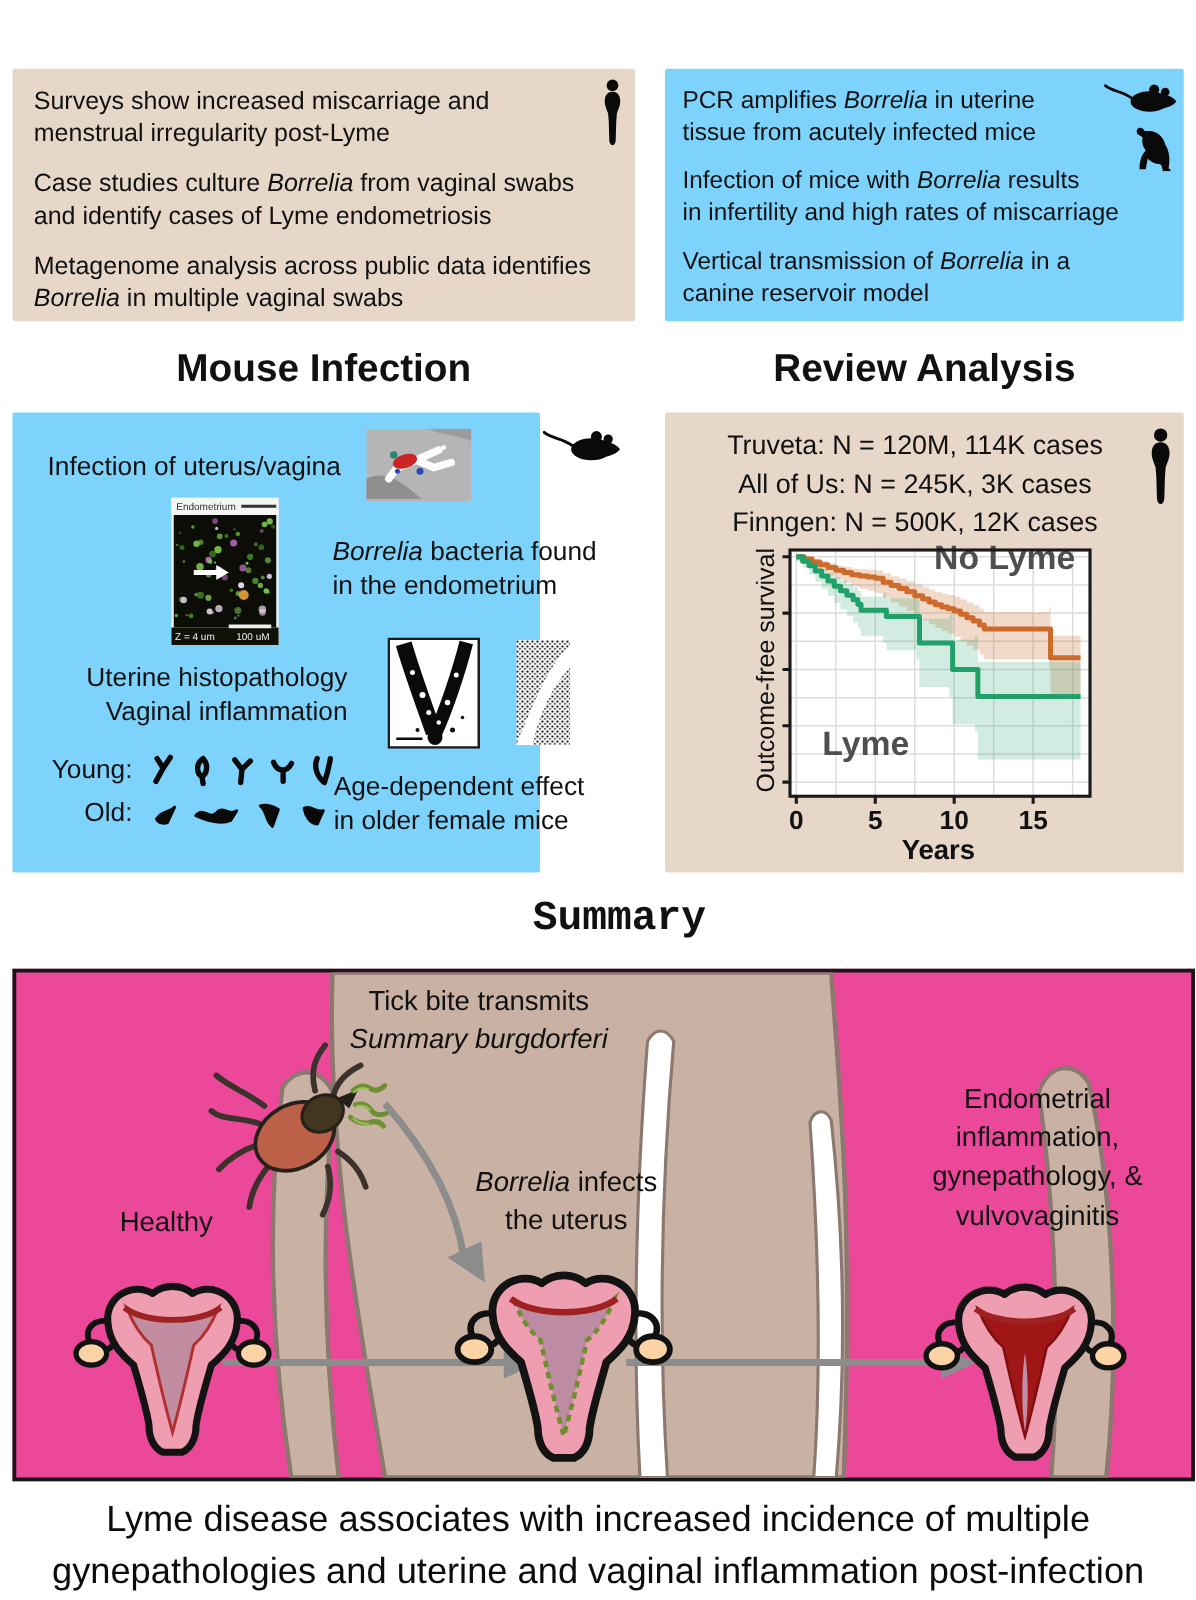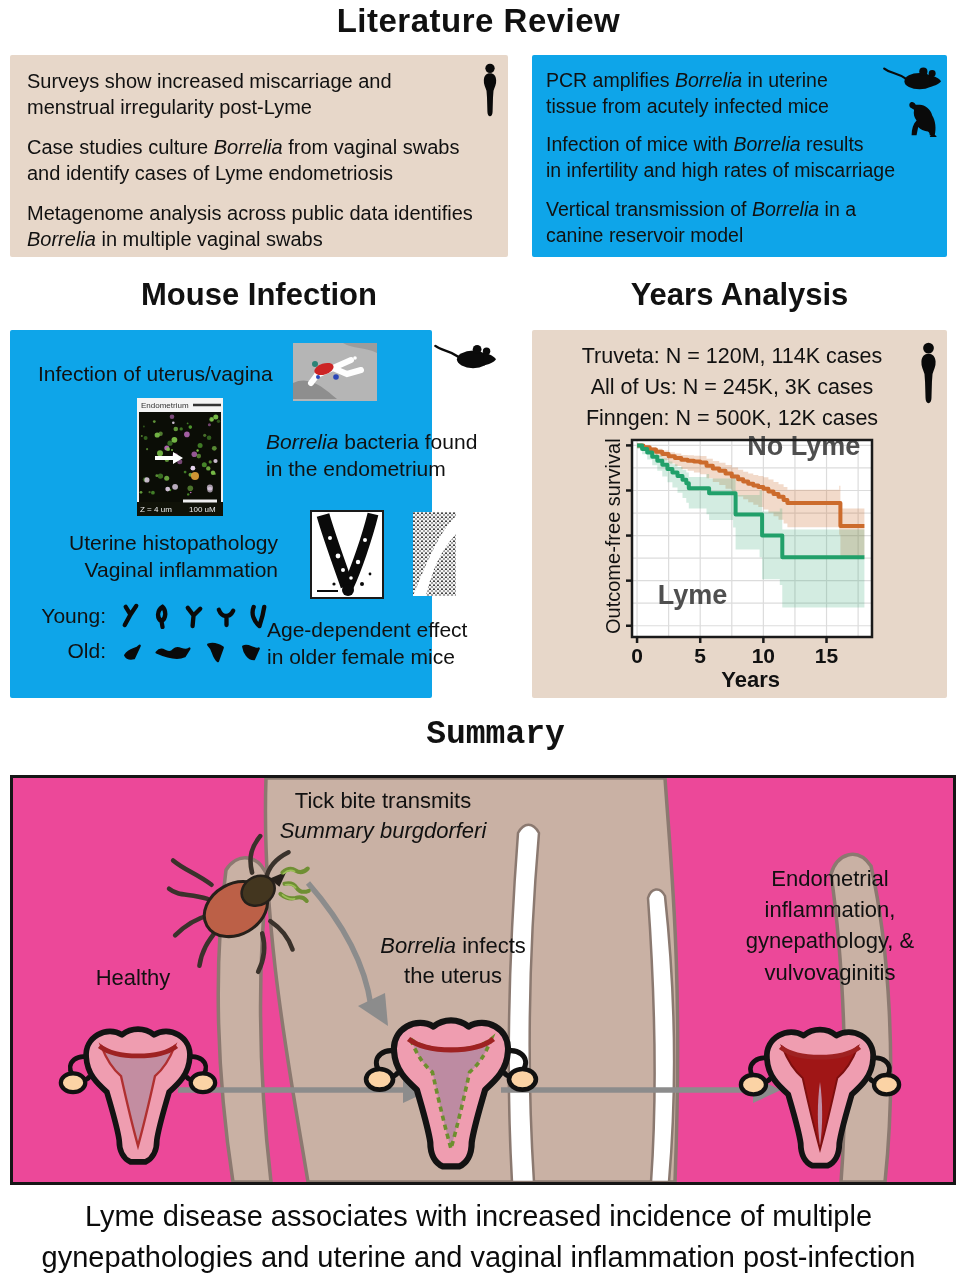--- a/index.html
+++ b/index.html
@@ -2,42 +2,41 @@
 <html><head>
 <meta charset="utf-8">
 <style>
   html,body{margin:0;padding:0;background:#fff;}
   .canvas{position:relative;width:957px;height:1280px;background:#ffffff;
     font-family:"Liberation Sans",sans-serif;color:#111;overflow:hidden;}
   .abs{position:absolute;}
   .fig-title{left:0;top:2px;width:957px;text-align:center;font-size:33px;font-weight:bold;letter-spacing:0.5px;}
   .panel{border-radius:2px;}
   .panel-tan{background:#e7d7c9;}
-  .panel-purple{background:#0ea5e9;}
+  .panel-purple{background:#7dd3fc;}
   .lit-text{font-size:20px;line-height:1.32;white-space:nowrap;}
   .lit-text-sm{font-size:19.5px;line-height:1.32;white-space:nowrap;}
   .para{margin:0 0 13px 0;}
   .sec-heading{font-size:31px;font-weight:bold;text-align:center;}
   .body-text{font-size:21px;line-height:1.3;white-space:nowrap;}
   .right-align{text-align:right;}
   .glyph-row{display:flex;align-items:center;gap:7px;}
   .glyph-label{font-size:21px;width:72px;text-align:right;margin-right:6px;}
   .cohorts{font-size:21.5px;line-height:1.45;text-align:center;white-space:nowrap;}
   .ylabel{writing-mode:vertical-rl;transform:rotate(180deg);font-size:20px;white-space:nowrap;}
   .caption{font-size:29px;line-height:1.4;text-align:center;color:#0c0c0c;white-space:nowrap;}
   .sum-text{font-size:22px;line-height:1.35;text-align:center;white-space:nowrap;}
   svg{display:block;}
   i{font-style:italic;}
 </style>
 </head>
 <body>
 
 <div class="canvas">
 
-  <div class="abs fig-title">Literature Review</div>
 
   <div class="abs panel panel-tan" style="left:10px;top:55px;width:498px;height:202px;">
     <div class="abs" style="left:17px;top:13px;">
       <p class="para lit-text">Surveys show increased miscarriage and<br>menstrual irregularity post-Lyme</p>
       <p class="para lit-text">Case studies culture <i>Borrelia</i> from vaginal swabs<br>and identify cases of Lyme endometriosis</p>
       <p class="para lit-text" style="margin-bottom:0;">Metagenome analysis across public data identifies<br><i>Borrelia</i> in multiple vaginal swabs</p>
     </div>
     <div class="abs" style="right:8px;top:8px;width:20px;height:54px;">
       <svg viewBox="0 0 24 64" width="20" height="54">
         <circle cx="12" cy="6" r="5.6" fill="#0a0a0a"></circle>
@@ -63,21 +62,21 @@
     </div>
     <div class="abs" style="right:9px;top:44px;width:33px;height:38px;">
       <svg viewBox="0 0 40 46" width="33" height="38">
         <path d="M13,7 C10,1 3,4 6,10 L11,13 C10,18 11,22 14,26 C10,30 8,36 8,44 L14,44 L16,34 C19,37 23,39 26,39 C29,39 30,41 30,44 L36,44 C38,36 37,26 33,20 C31,12 24,7 18,7 Z" fill="#0a0a0a"></path>
         <path d="M32,42 C37,43 39,45 38,46 L30,46 Z" fill="#0a0a0a"></path>
       </svg>
     </div>
   </div>
 
   <div class="abs sec-heading" style="left:10px;top:277px;width:498px;">Mouse Infection</div>
-  <div class="abs sec-heading" style="left:532px;top:277px;width:415px;">Years Analysis</div>
+  <div class="abs sec-heading" style="left:532px;top:277px;width:415px;">Review Analysis</div>
 
   <div class="abs panel panel-purple" style="left:10px;top:330px;width:422px;height:368px;">
     <div class="abs body-text" style="left:28px;top:30px;">Infection of uterus/vagina</div>
 
     <div class="abs" style="left:283px;top:13px;width:84px;height:58px;">
       <svg viewBox="0 0 84 58" width="84" height="58">
         <rect x="0" y="0" width="84" height="58" fill="#b5b5b5"></rect>
         <path d="M0,40 C16,32 30,44 44,56 L0,56 Z" fill="#8e8e8e"></path>
         <path d="M50,0 C60,6 72,4 84,10 L84,0 Z" fill="#9c9c9c"></path>
         <path d="M24,32 L40,25 L58,17 M40,25 L54,31 L68,27 M24,32 L18,40" stroke="#fdfdfd" stroke-width="6" fill="none" stroke-linecap="round"></path>

